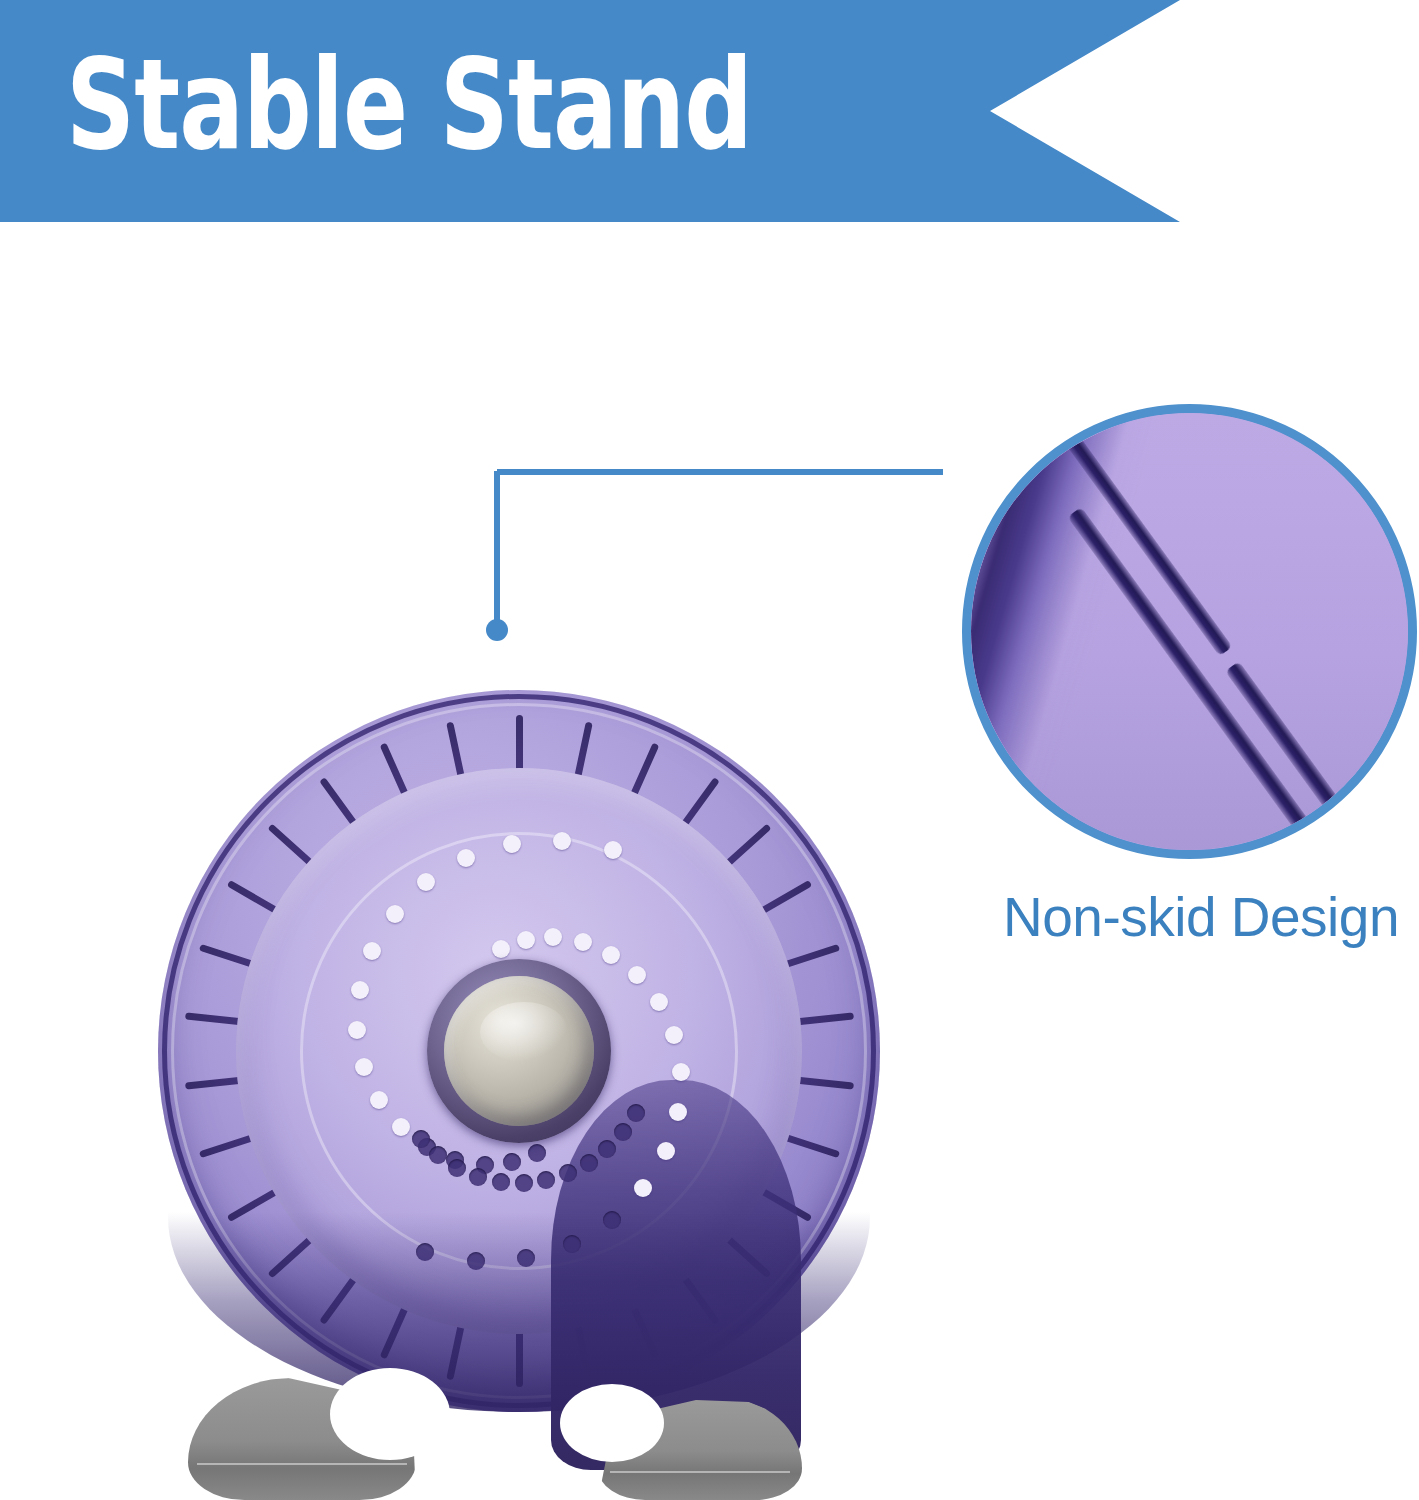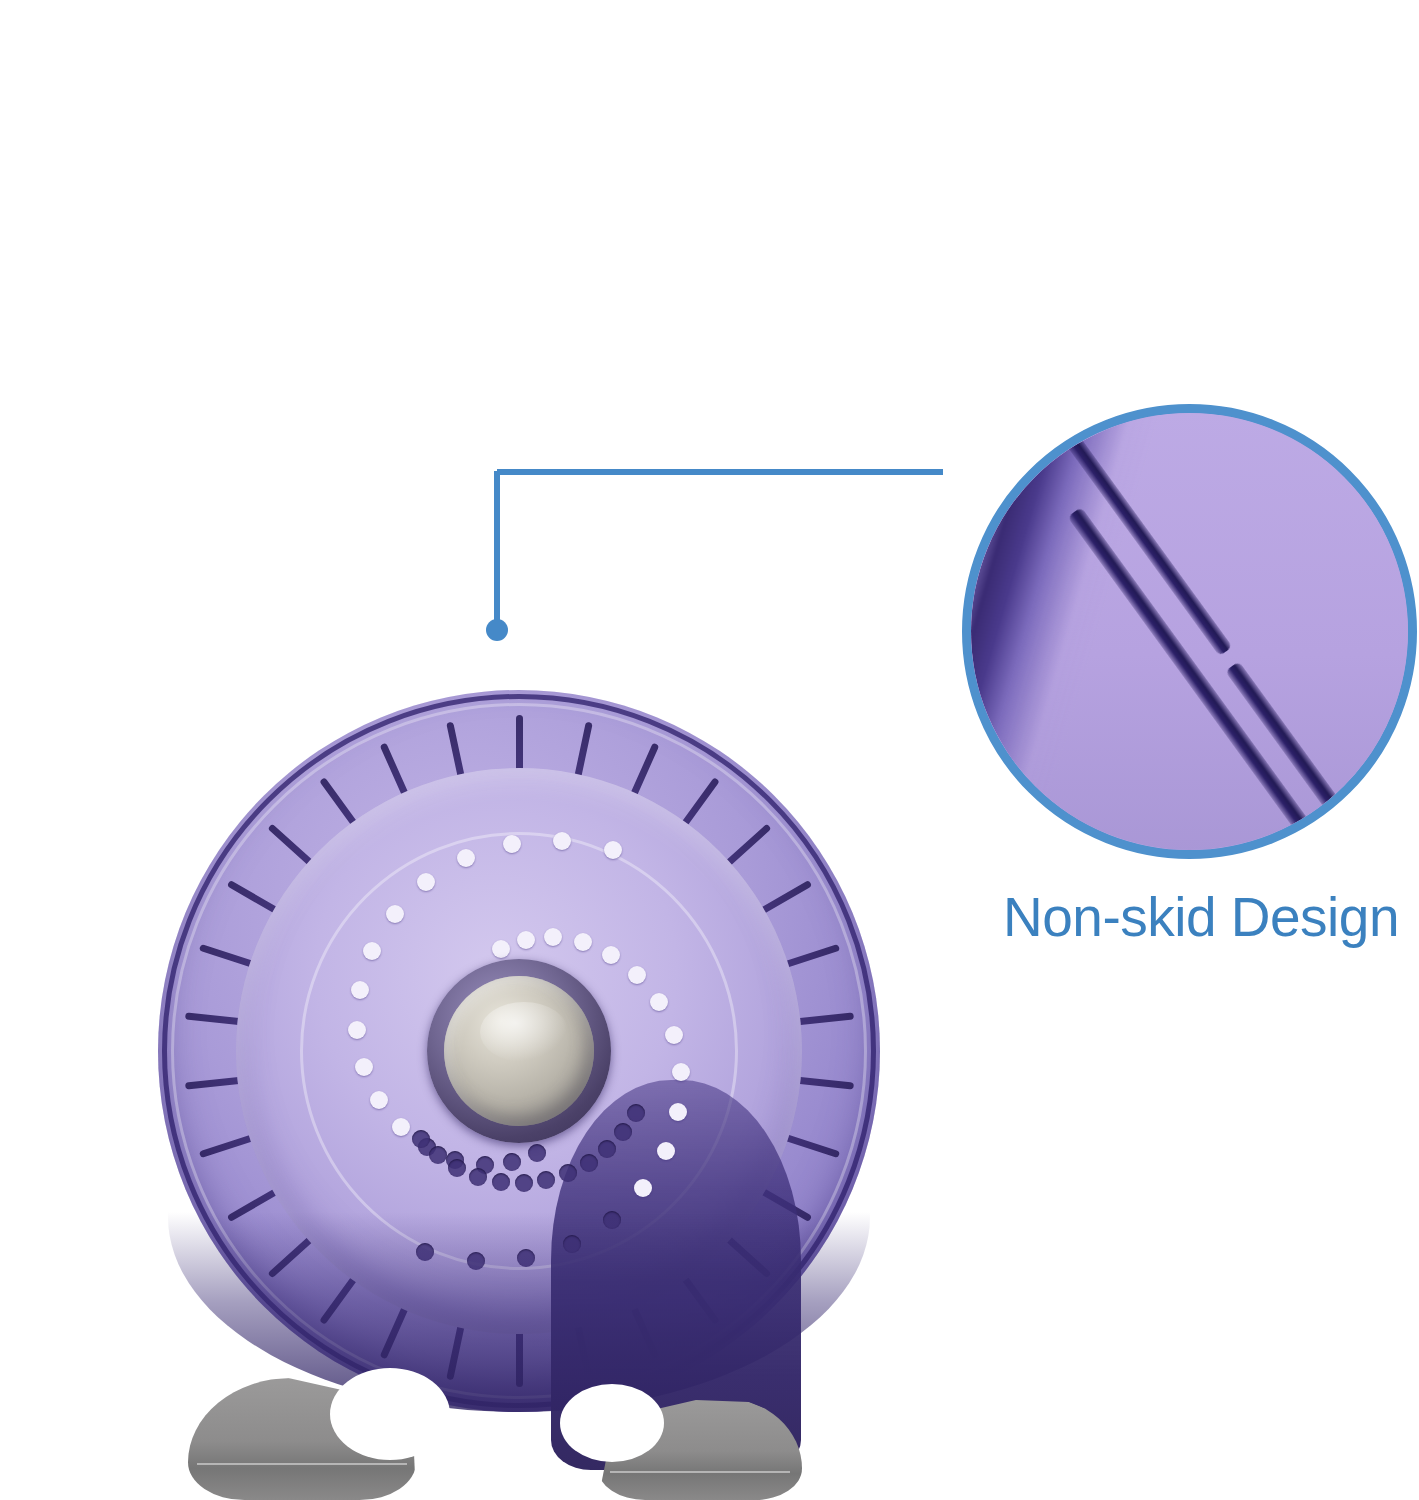--- a/index.html
+++ b/index.html
@@ -330,20 +330,24 @@
     position: absolute;
     height: 2px;
     background: rgba(255,255,255,0.45);
   }
 </style>
 </head>
 <body>
 
 <div id="page">
 
+  <div class="ribbon-wrap">
+    <div class="ribbon-shape"></div>
+    <div class="ribbon-title">Stable Stand</div>
+  </div>
 
   <div class="callout-connector">
     <svg width="500" height="210" viewBox="0 0 500 210" xmlns="http://www.w3.org/2000/svg">
       <path d="M 27 22 L 473 22" stroke="#4589c8" stroke-width="6" fill="none"></path>
       <path d="M 27 21 L 27 172" stroke="#4589c8" stroke-width="6" fill="none"></path>
       <circle cx="27" cy="180" r="11" fill="#4589c8"></circle>
     </svg>
   </div>
 
   <div class="magnifier">

